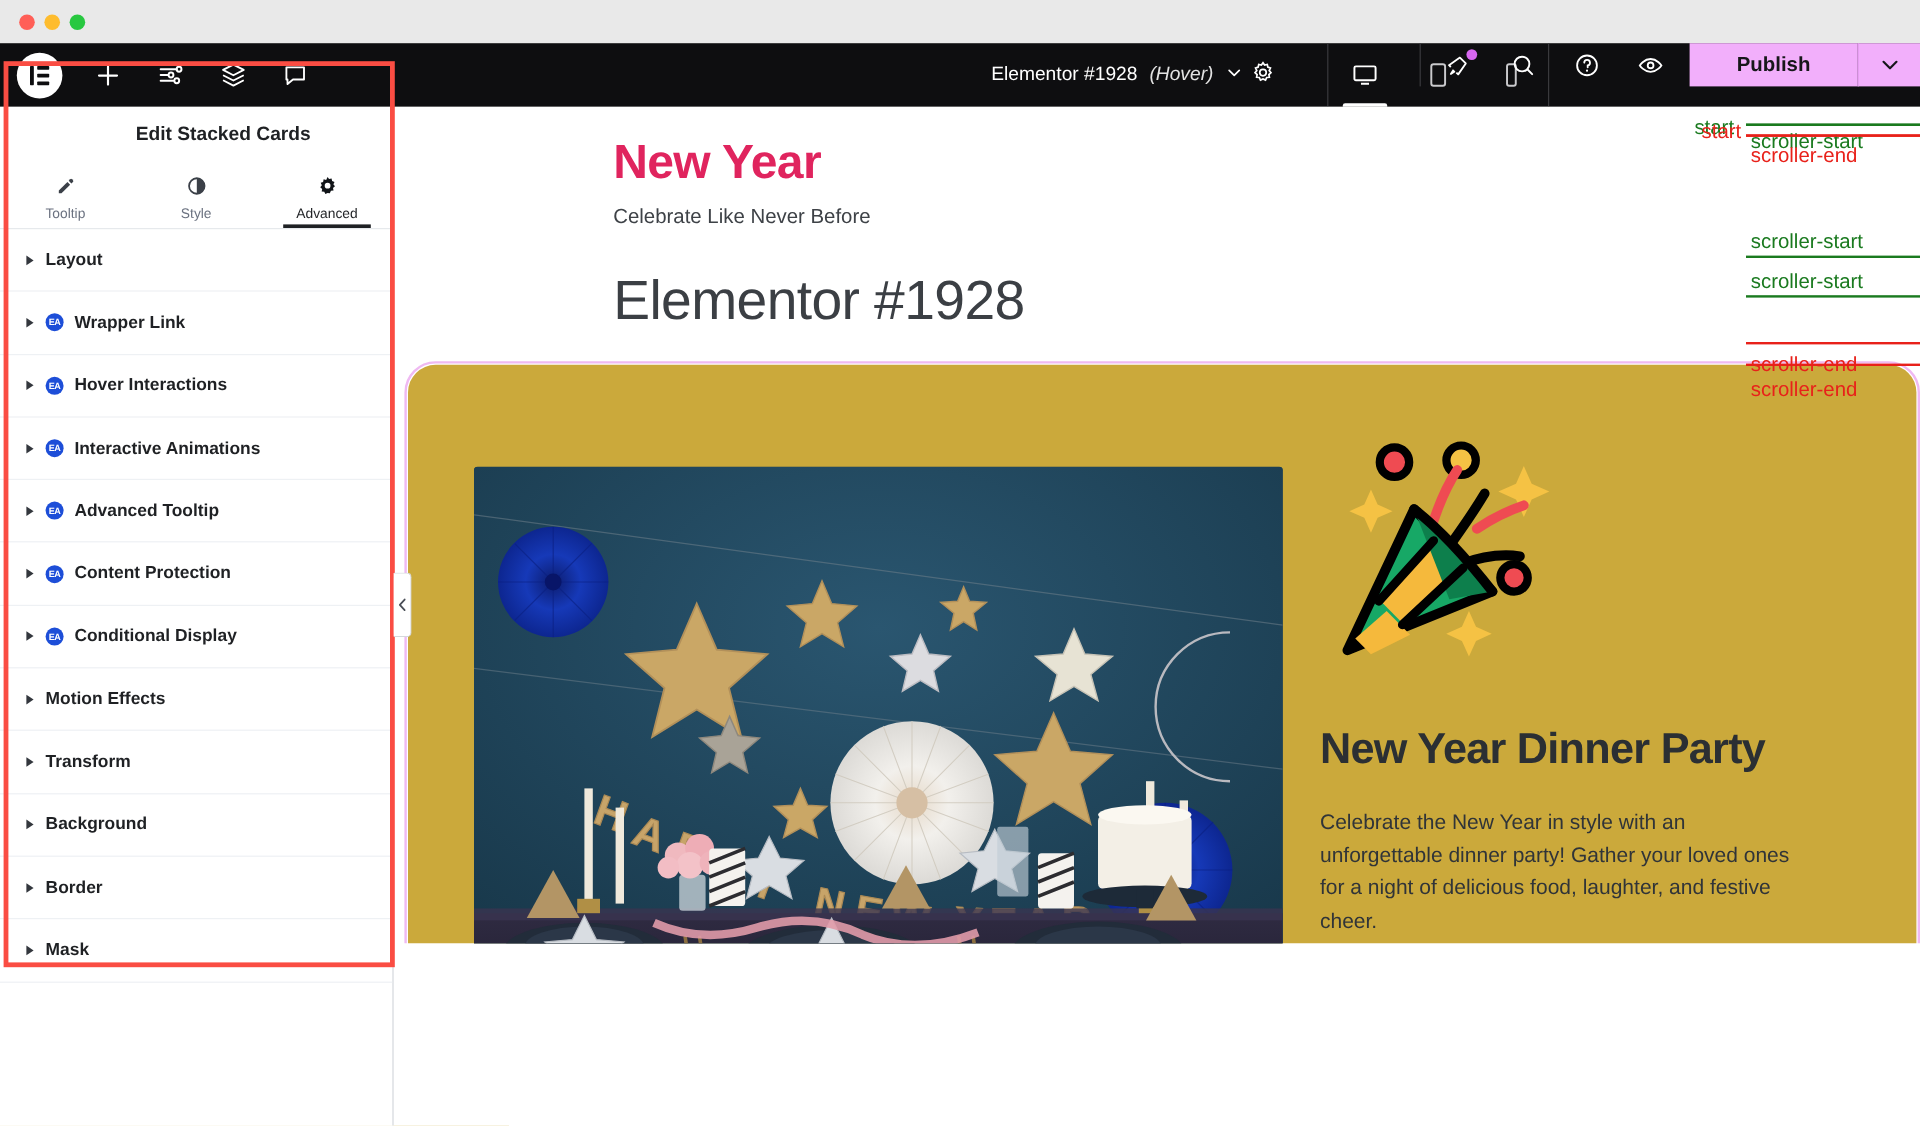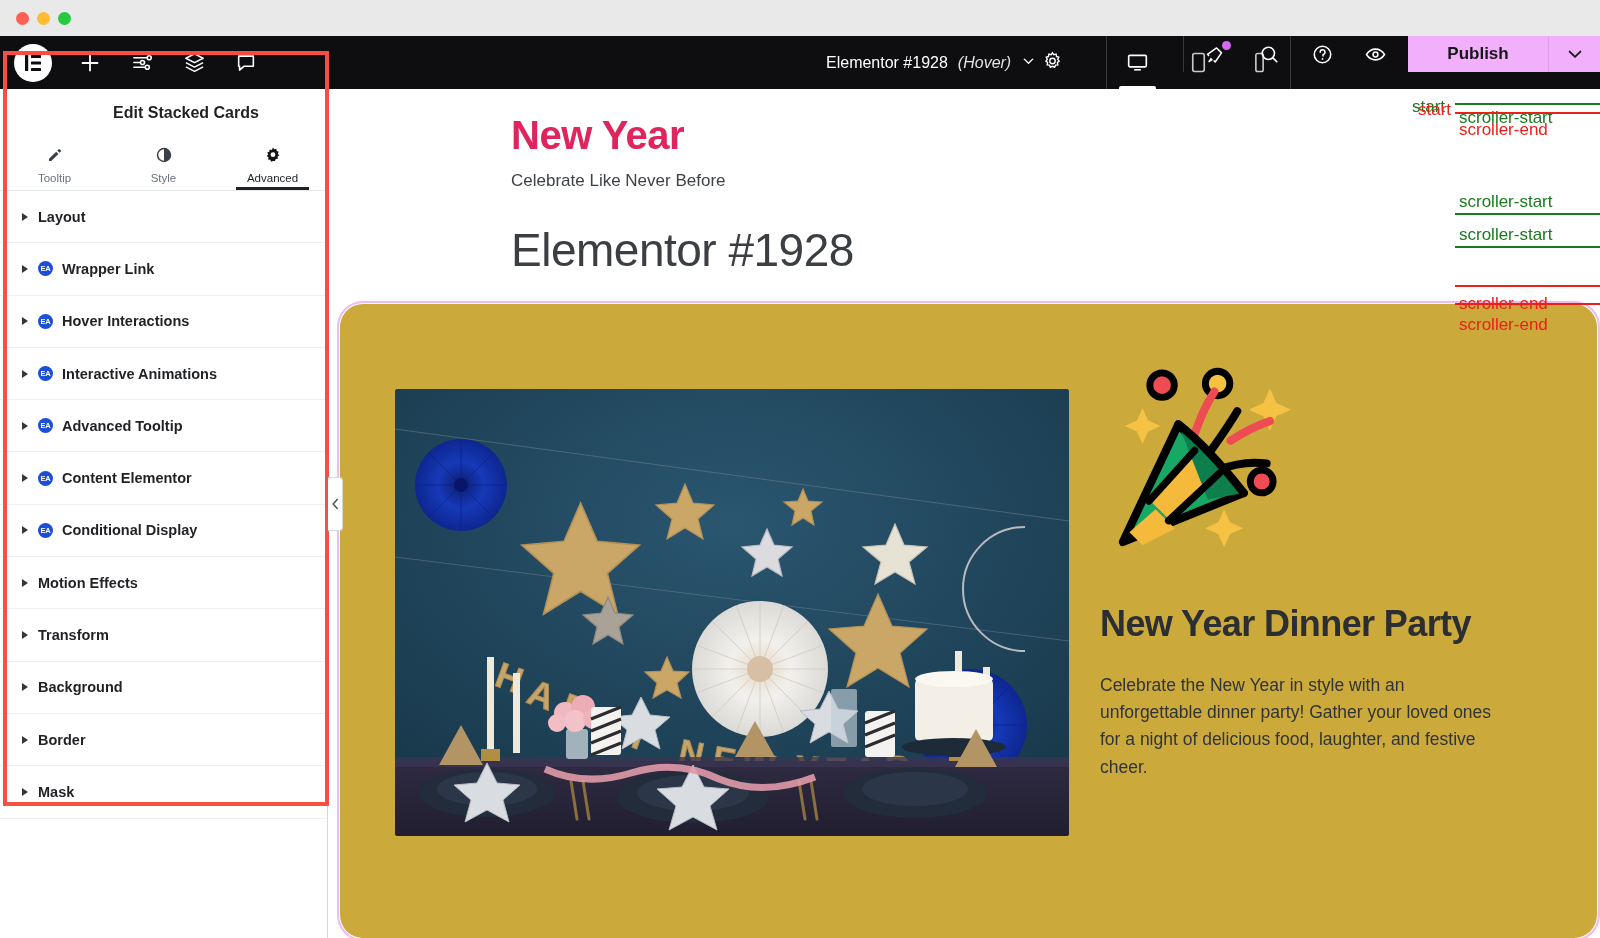--- a/index.html
+++ b/index.html
@@ -143,21 +143,21 @@
   #panel-collapse {
     position: absolute; left: 328px; top: 477px; width: 15px; height: 54px;
     background: #ffffff; border: 1px solid #d5d8dc; border-left: none;
     border-radius: 0 4px 4px 0;
     display: flex; align-items: center; justify-content: center;
     color: #4a4f57; font-size: 11px; z-index: 8;
   }
 
   
   #canvas {
-    position: absolute; left: 329px; top: 89px; width: 1271px; height: 849px;
+    position: absolute; left: 329px; top: 89px; width: 1271px; height: 697px;
     background: #ffffff; overflow: hidden;
   }
   #hero {
     padding: 24px 0 0 182px;
   }
   #hero-eyebrow {
     font-size: 40px; font-weight: 700; color: #e0245e; letter-spacing: -0.5px;
   }
   #hero-sub {
     font-size: 17px; color: #3e4247; margin-top: 13px;
@@ -384,21 +384,21 @@
       <span>Interactive Animations</span>
     </div>
     <div class="section-row">
       <span class="caret-right"></span>
       <span class="ea-badge">EA</span>
       <span>Advanced Tooltip</span>
     </div>
     <div class="section-row">
       <span class="caret-right"></span>
       <span class="ea-badge">EA</span>
-      <span>Content Elementor</span>
+      <span>Content Protection</span>
     </div>
     <div class="section-row">
       <span class="caret-right"></span>
       <span class="ea-badge">EA</span>
       <span>Conditional Display</span>
     </div>
     <div class="section-row">
       <span class="caret-right"></span>
       <span>Motion Effects</span>
     </div>

